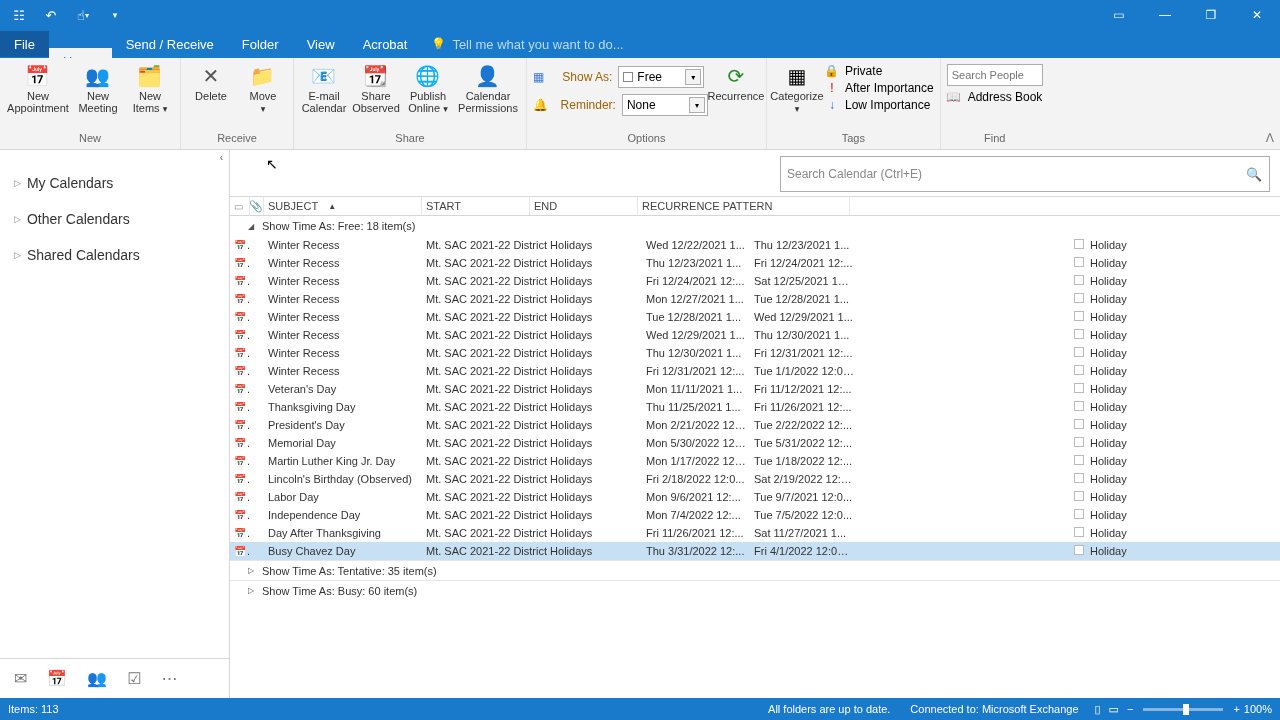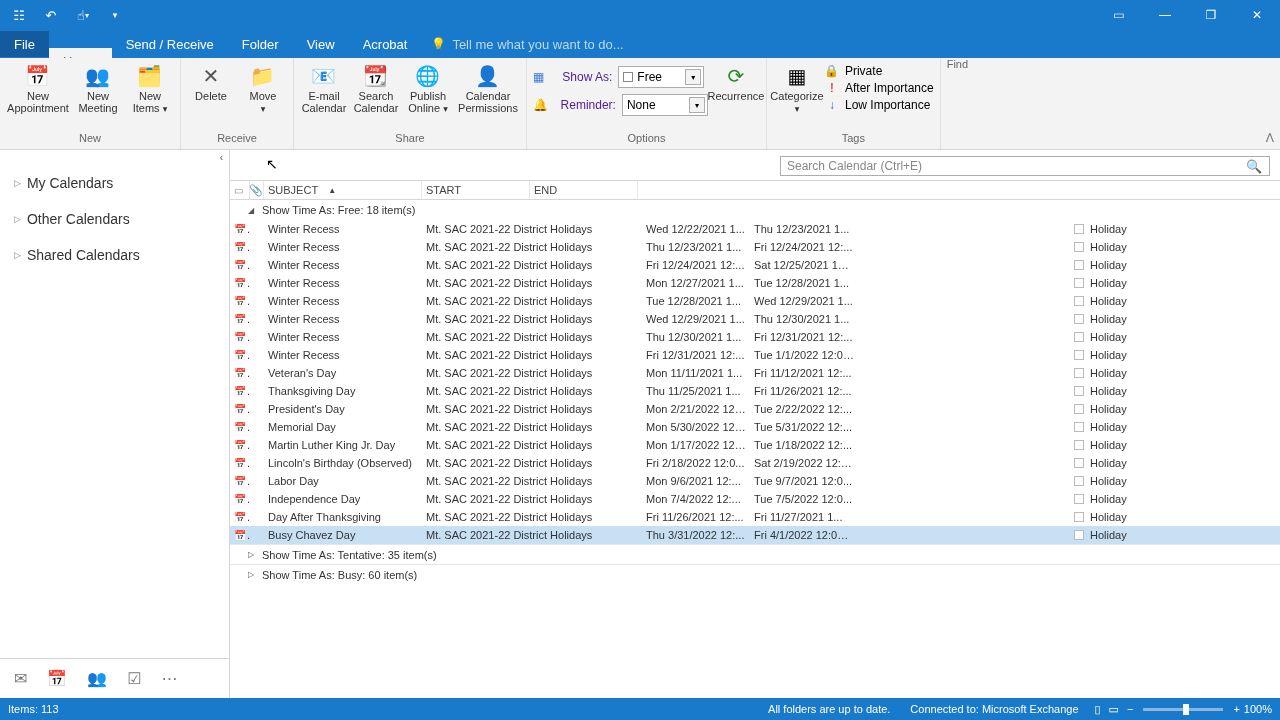--- a/index.html
+++ b/index.html
@@ -29,21 +29,21 @@
 .bigbtn.wide { width: 64px; }
 .bigbtn .bicon { width: 28px; height: 24px; display: flex; align-items: center; justify-content: center; font-size: 20px; }
 .bigbtn .blabel { font-size: 11px; text-align: center; line-height: 1.1; color: #333; margin-top: 2px; }
 
 .tagcol { display: flex; flex-direction: column; gap: 3px; padding-top: 4px; font-size: 12px; }
 .tagrow { display: flex; align-items: center; gap: 6px; cursor: pointer; }
 .tagrow .ticon { width: 14px; display: inline-flex; justify-content: center; }
 
 .optcol { display: flex; flex-direction: column; gap: 6px; padding-top: 6px; }
 .optrow { display: flex; align-items: center; gap: 6px; font-size: 12px; }
-.optrow .olabel { width: 62px; text-align: right; color: #4c1d95; }
+.optrow .olabel { width: 62px; text-align: right; color: #a16207; }
 .combo { width: 86px; height: 22px; border: 1px solid #adadad; background: #fff; display: flex; align-items: center; padding: 0 4px; font-size: 12px; position: relative; cursor: pointer; }
 .combo .caret { position: absolute; right: 2px; top: 2px; width: 16px; height: 16px; border: 1px solid #adadad; display: flex; align-items: center; justify-content: center; font-size: 8px; background: #f3f3f3; }
 
 .findcol { display: flex; flex-direction: column; gap: 4px; padding-top: 4px; }
 .searchppl { width: 96px; height: 22px; border: 1px solid #adadad; background: #fff; font-size: 11px; padding: 0 4px; color: #888; }
 .addrbook { display: flex; align-items: center; gap: 6px; font-size: 12px; cursor: pointer; }
 
 .collapse-rib { position: absolute; right: 6px; bottom: 4px; font-size: 12px; color: #777; cursor: pointer; }
 
 
@@ -51,21 +51,21 @@
 .navpane { width: 230px; border-right: 1px solid #d6d6d6; display: flex; flex-direction: column; background: #fff; }
 .navpane .collbtn { align-self: flex-end; padding: 2px 6px; font-size: 10px; color: #555; cursor: pointer; }
 .navitem { padding: 10px 14px; font-size: 14px; color: #333; display: flex; align-items: center; gap: 6px; cursor: pointer; }
 .navitem .tri { font-size: 9px; color: #888; }
 .navbottom { margin-top: auto; border-top: 1px solid #d6d6d6; display: flex; gap: 20px; padding: 10px 14px; }
 .navbottom .nbbtn { font-size: 16px; color: #777; cursor: pointer; }
 .navbottom .nbbtn.active { color: #1979ca; }
 
 .listpane { flex: 1; display: flex; flex-direction: column; position: relative; background: #fff; }
 .searchbar { display: flex; justify-content: flex-end; padding: 6px 10px 4px; }
-.searchbox { width: 490px; height: 20px; border: 1px solid #adadad; display: flex; align-items: center; padding: 0 6px; font-size: 12px; color: #888; cursor: text; }
+.searchbox { width: 490px; height: 36px; border: 1px solid #adadad; display: flex; align-items: center; padding: 0 6px; font-size: 12px; color: #888; cursor: text; }
 .searchbox .sbtn { margin-left: auto; color: #1979ca; font-size: 13px; cursor: pointer; }
 
 .colhdr { display: flex; background: #fff; border-bottom: 1px solid #d6d6d6; border-top: 1px solid #d6d6d6; height: 20px; font-size: 11px; color: #444; }
 .colhdr > div { border-right: 1px solid #e6e6e6; padding: 2px 4px; display: flex; align-items: center; }
 .c-icon { width: 20px; }
 .c-att  { width: 14px; justify-content: center; font-size: 11px; color: #888; }
 .c-subj { width: 158px; gap: 10px; }
 .c-loc  { width: 220px; }
 .c-start{ width: 108px; }
 .c-end  { width: 108px; }
@@ -75,21 +75,21 @@
 .grouprow { display: flex; align-items: center; height: 20px; font-size: 11px; padding-left: 18px; color: #333; cursor: pointer; background: #fff; }
 .grouprow.collapsed { border-top: 1px solid #e6e6e6; }
 .grouprow .gtri { width: 14px; font-size: 8px; color: #555; }
 
 .evlist { }
 .evrow { display: flex; height: 18px; font-size: 11px; color: #333; align-items: center; }
 .evrow:hover, .evrow.sel { background: #c7e0f4; }
 .evrow .c-icon { border: none; justify-content: center; }
 .evrow .c-att  { border: none; }
 .evrow > div { padding: 0 4px; overflow: hidden; white-space: nowrap; text-overflow: ellipsis; }
-.evrow .c-cat { display: flex; align-items: center; gap: 6px; }
+.evrow .c-cat { display: flex; align-items: flex-start; gap: 6px; }
 .catbox { width: 10px; height: 10px; border: 1px solid #bbb; background: #fff; display: inline-block; }
 
 .cursor-ptr { position: absolute; left: 36px; top: 6px; font-size: 14px; pointer-events: none; }
 
 
 .statusbar { height: 22px; background: #1979ca; color: #fff; display: flex; align-items: center; font-size: 11px; padding: 0 8px; }
 .statusbar .sp { flex: 1; }
 .statusbar .sbtn { margin: 0 4px; cursor: pointer; }
 .statusbar .zoomtrack { width: 80px; height: 3px; background: #8ab6dd; position: relative; margin: 0 6px; }
 .statusbar .zoomtrack .thumb { position: absolute; left: 50%; top: -4px; width: 6px; height: 11px; background: #fff; }
@@ -160,21 +160,21 @@
   </div>
 
   <div class="rgroup">
     <div class="row">
       <div class="bigbtn">
         <span class="bicon">📧</span>
         <span class="blabel">E-mail Calendar</span>
       </div>
       <div class="bigbtn">
         <span class="bicon">📆</span>
-        <span class="blabel">Search Calendar</span>
+        <span class="blabel">Share Observed</span>
       </div>
       <div class="bigbtn">
         <span class="bicon">🌐</span>
         <span class="blabel"><span>Publish Online</span> <small>▾</small></span>
       </div>
       <div class="bigbtn wide">
         <span class="bicon">👤</span>
         <span class="blabel">Calendar Permissions</span>
       </div>
     </div>
@@ -228,20 +228,29 @@
         <div class="tagrow">
             <span class="ticon" style="color:#2a6ecf">↓</span>
             <span>Low Importance</span>
           </div>
       </div>
     </div>
     <div class="glabel">Tags</div>
   </div>
 
   <div class="rgroup" style="border-right:none">
+    <div class="row">
+      <div class="findcol">
+        <input class="searchppl" placeholder="Search People" style="">
+        <div class="addrbook">
+          <span>📖</span>
+          <span>Address Book</span>
+        </div>
+      </div>
+    </div>
     <div class="glabel">Find</div>
   </div>
 
   <span class="collapse-rib">ᐱ</span>
 </div>
 
 <div class="body">
 
   <div class="navpane">
     <span class="collbtn">‹</span>
@@ -281,20 +290,21 @@
         </div>
       <div class="c-att">
           <span>📎</span>
         </div>
       <div class="c-subj">
           <span>SUBJECT</span>
           <span style="font-size:8px">▲</span>
         </div>
       <div class="c-start">START</div>
       <div class="c-end">END</div>
+      <div class="c-rec">RECURRENCE PATTERN</div>
     </div>
 
     <div class="grouprow">
       <span class="gtri">◢</span>
       <span>Show Time As: Free: 18 item(s)</span>
     </div>
 
     <div class="evlist" id="event-list">
         <div class="evrow">
           <div class="c-icon"><span style="font-size:10px">📅</span></div>
@@ -503,21 +513,21 @@
             <span class="catbox"></span>
             <span>Holiday</span>
           </div>
         </div>
         <div class="evrow">
           <div class="c-icon"><span style="font-size:10px">📅</span></div>
           <div class="c-att"></div>
           <div class="c-subj">Day After Thanksgiving</div>
           <div class="c-loc">Mt. SAC 2021-22 District Holidays</div>
           <div class="c-start">Fri 11/26/2021 12:...</div>
-          <div class="c-end">Fri 11/27/2021 1...</div>
+          <div class="c-end">Sat 11/27/2021 1...</div>
           <div class="c-rec"></div>
           <div class="c-cat">
             <span class="catbox"></span>
             <span>Holiday</span>
           </div>
         </div>
         <div class="evrow sel">
           <div class="c-icon"><span style="font-size:10px">📅</span></div>
           <div class="c-att"></div>
           <div class="c-subj">Busy Chavez Day</div>

